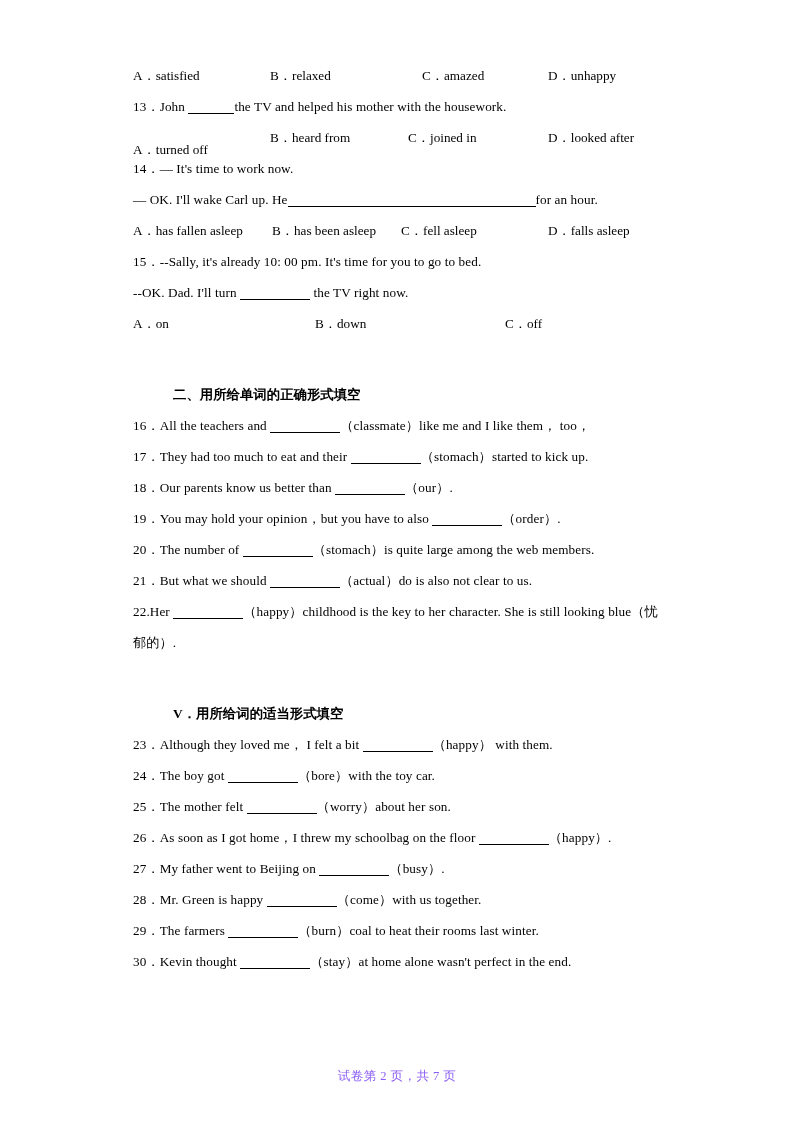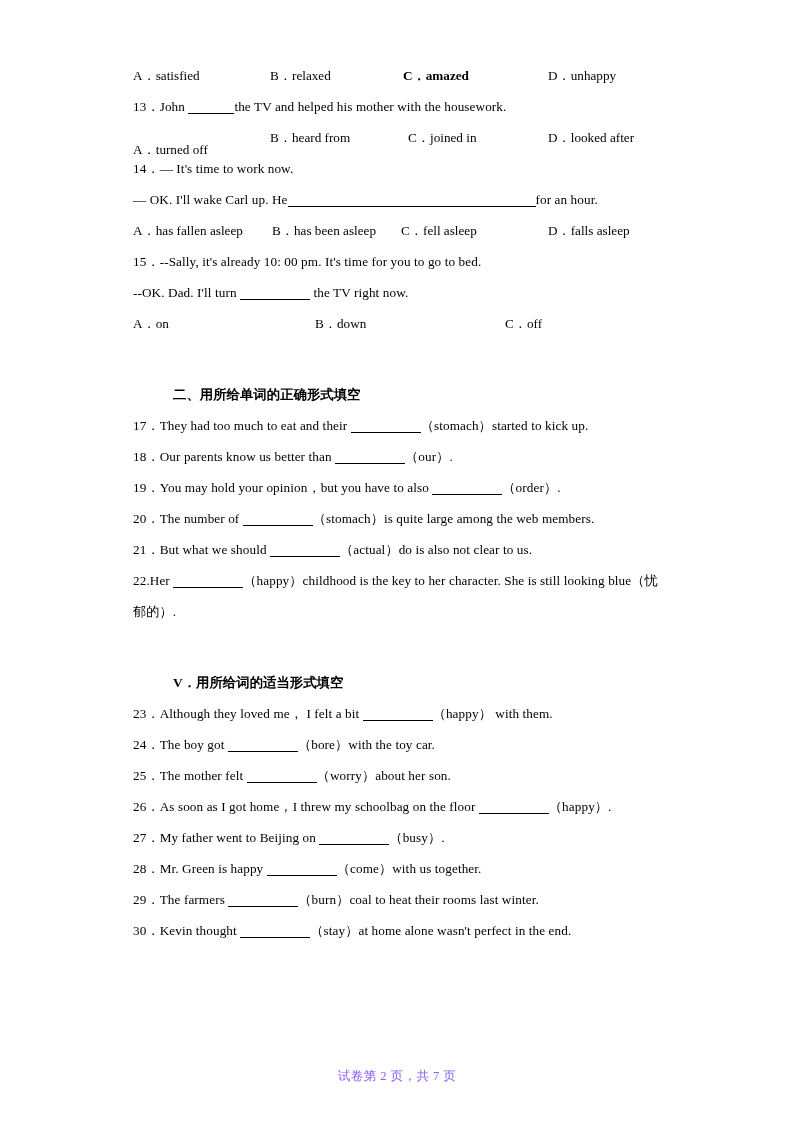--- a/index.html
+++ b/index.html
@@ -92,21 +92,21 @@
   }
 </style>
 </head>
 <body>
 
 <div class="page">
 
   <div class="opts">
     <span class="opt" style="left:0px;">A．satisfied</span>
     <span class="opt" style="left:137px;">B．relaxed</span>
-    <span class="opt" style="left:270px;font-weight:bold;">C．amazed</span>
+    <span class="opt" style="left:289px;">C．amazed</span>
     <span class="opt" style="left:415px;">D．unhappy</span>
   </div>
 
   <div class="line">
     <span class="qnum">13．</span><span>John </span><span class="blank b-short"></span><span>the TV and helped his mother with the housework.</span>
   </div>
 
   <div class="opts">
     <span class="opt" style="left:0px;margin-top:12px;">A．turned off</span>
     <span class="opt" style="left:137px;">B．heard from</span>
@@ -141,20 +141,23 @@
     <span class="opt" style="left:0px;">A．on</span>
     <span class="opt" style="left:182px;">B．down</span>
     <span class="opt" style="left:372px;text-align:right;">C．off</span>
   </div>
 
   <div class="gap-lg"></div>
 
   <div class="heading">二、用所给单词的正确形式填空</div>
 
 
+  <div class="line">
+    <span class="qnum">16．</span><span>All the teachers and </span><span class="blank b-mid"></span><span>（classmate）like me and I like them， too，</span>
+  </div>
 
   <div class="line">
     <span class="qnum">17．</span><span>They had too much to eat and their </span><span class="blank b-mid"></span><span>（stomach）started to kick up.</span>
   </div>
 
   <div class="line">
     <span class="qnum">18．</span><span>Our parents know us better than </span><span class="blank b-mid"></span><span>（our）.</span>
   </div>
 
   <div class="line">

